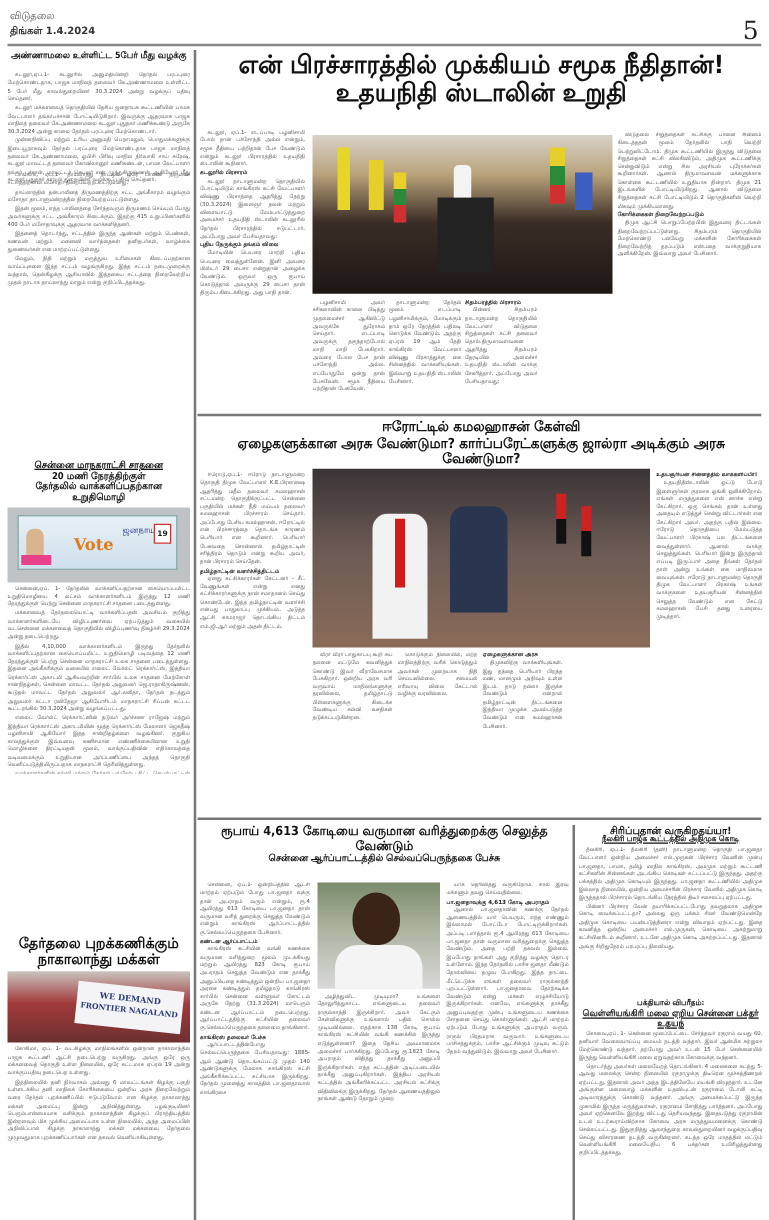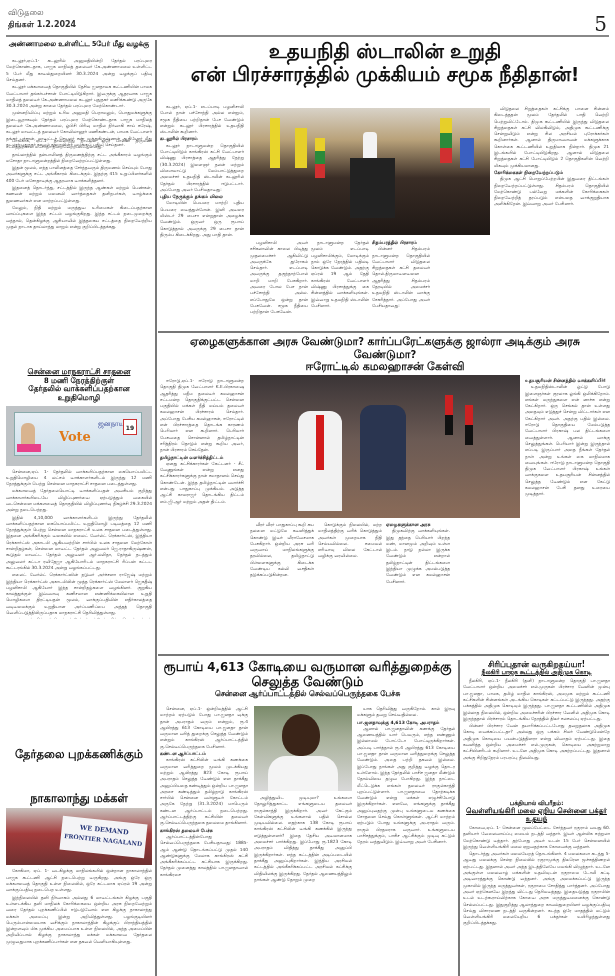--- a/index.html
+++ b/index.html
@@ -14,21 +14,21 @@
   .body-text { font-size: 4.3px; line-height: 6.3px; color: #444; text-align: justify; overflow: hidden; }
   .body-text p { text-indent: 6px; margin-bottom: 1px; }
   .sub { font-weight: bold; font-size: 4.5px; color: #222; }
   .hd { font-weight: bold; text-align: center; color: #111; line-height: 1.15; font-family: "DejaVu Sans Condensed","DejaVu Sans", sans-serif; }
   .photo { overflow: hidden; }
 </style>
 </head>
 <body>
 
 <div class="abs masthead-name">விடுதலை</div>
-<div class="abs masthead-date">திங்கள் 1.2.2024</div>
+<div class="abs masthead-date">திங்கள் 1.4.2024</div>
 <div class="abs page-num">5</div>
 <div class="abs rule-top"></div>
 
 <div class="abs vrule" style="left:155px; top:40px; height:936px;"></div>
 <div class="abs vrule" style="left:458px; top:660px; height:316px;"></div>
 
 <div class="abs" style="left:6px; top:40px; width:146px;">
   <div class="hd" style="font-size:7px; margin-bottom:10px;">அண்ணாமலை உள்ளிட்ட 5பேர் மீது வழக்கு</div>
   <div class="body-text" style="height:92px;">
     <p>கடலூர்,ஏப்.1- கடலூரில் அனுமதியின்றி தேர்தல் பரப்புரை மேற்கொண்டதாக, பாஜக மாநிலத் தலைவர் கே.அண்ணாமலை உள்ளிட்ட 5 பேர் மீது காவல்துறையினர் 30.3.2024 அன்று வழக்குப் பதிவு செய்தனர்.</p>
@@ -42,21 +42,21 @@
     <p>பாங்காக், ஏப்.1- தாய்லாந்து நாட்டில் ஒரே பாலின திருமண சட்டத்திற்கான மசோதா நிறைவேற்றப்பட்டுள்ளது.</p>
     <p>தாய்லாந்தில் தன்பாலினத் திருமணத்திற்கு சட்ட அங்கீகாரம் வழங்கும் மசோதா நாடாளுமன்றத்தில் நிறைவேற்றப்பட்டுள்ளது.</p>
     <p>இதன் மூலம், எந்த பாலினத்தை சேர்ந்தவரும் திருமணம் செய்யும் போது அவர்களுக்கு சட்ட அங்கீகாரம் கிடைக்கும். இதற்கு 415 உறுப்பினர்களில் 400 பேர் மசோதாவுக்கு ஆதரவாக வாக்களித்தனர்.</p>
     <p>இதனைத் தொடர்ந்து, சட்டத்தில் இருந்த ஆண்கள் மற்றும் பெண்கள், கணவன் மற்றும் மனைவி வார்த்தைகள் தனிநபர்கள், வாழ்க்கை துணைவர்கள் என மாற்றப்பட்டுள்ளது.</p>
     <p>மேலும், நிதி மற்றும் மருத்துவ உரிமைகள் கிடைப்பதற்கான வாய்ப்புகளை இந்த சட்டம் வழங்குகிறது. இந்த சட்டம் நடைமுறைக்கு வந்தால், தென்கிழக்கு ஆசியாவில் இத்தகைய சட்டத்தை நிறைவேற்றிய முதல் நாடாக தாய்லாந்து மாறும் என்று குறிப்பிடத்தக்கது.</p>
   </div>
 </div>
 
 <div class="abs" style="left:6px; top:368px; width:146px;">
   <div class="hd" style="font-size:7.5px;text-decoration:underline;">சென்னை மாநகராட்சி சாதனை</div>
-  <div class="hd" style="font-size:7.5px;">8 மணி நேரத்திற்குள்</div>
+  <div class="hd" style="font-size:7.5px;">20 மணி நேரத்திற்குள்</div>
   <div class="hd" style="font-size:7.5px; margin-bottom:3px;">தேர்தலில் வாக்களிப்பதற்கான உறுதிமொழி</div>
   <div class="photo" style="width:146px; height:60px; background:#bfc3c6; position:relative;">
     <div style="position:absolute; left:8px; top:6px; width:128px; height:44px; background:linear-gradient(#e8f0f6,#cfe0ec); border:1px solid #8aa;">
       <div style="position:absolute; left:6px; top:10px; width:14px; height:24px; background:#d9b48f; border-radius:6px 6px 2px 2px;"></div>
       <div style="position:absolute; left:40px; top:7px; font-size:7px; font-weight:normal; color:#1d2f8a;padding-left:43px;">ஜனநாயகம்</div>
       <div style="position:absolute; left:44px; top:16px; font-size:13px; font-weight:bold; color:#e07a1a; font-family:'DejaVu Serif',serif;">Vote</div>
       <div style="position:absolute; right:4px; top:6px; width:14px; height:16px; background:#fff; border:1px solid #c33; font-size:6px; text-align:center; line-height:16px; font-weight:bold;">19</div>
       <div style="position:absolute; left:2px; bottom:3px; width:24px; height:8px; background:#e8418a;"></div>
     </div>
   </div>
@@ -64,36 +64,36 @@
     <p>சென்னை,ஏப். 1- தேர்தலில் வாக்களிப்பதற்கான கையொப்பமிட்ட உறுதிமொழியை 4 லட்சம் வாக்காளர்களிடம் இருந்து 12 மணி நேரத்துக்குள் பெற்று சென்னை மாநகராட்சி சாதனை படைத்துள்ளது.</p>
     <p>மக்களவைத் தேர்தலையொட்டி வாக்களிப்பதன் அவசியம் குறித்து வாக்காளர்களிடையே விழிப்புணர்வை ஏற்படுத்தும் வகையில் வடசென்னை மக்களவைத் தொகுதியில் விழிப்புணர்வு நிகழ்ச்சி 29.3.2024 அன்று நடைபெற்றது.</p>
     <p>இதில் 4,10,000 வாக்காளர்களிடம் இருந்து தேர்தலில் வாக்களிப்பதற்கான கையொப்பமிட்ட உறுதிமொழி படிவத்தை 12 மணி நேரத்துக்குள் பெற்று சென்னை மாநகராட்சி உலக சாதனை படைத்துள்ளது. இதனை அங்கீகரிக்கும் வகையில் எலைட் வேர்ல்ட் ரெக்கார்ட்ஸ், இந்தியா ரெக்கார்ட்ஸ் அகாடமி ஆகியவற்றின் சார்பில் உலக சாதனை மேற்கோள் சான்றிதழ்கள், சென்னை மாவட்ட தேர்தல் அலுவலர் ஜெ.ராதாகிருஷ்ணன், கூடுதல் மாவட்ட தேர்தல் அலுவலர் ஆர்.லலிதா, தேர்தல் நடத்தும் அலுவலர் கட்டா ரவிதேஜா ஆகியோரிடம் மாநகராட்சி ரிப்பன் கட்டட கூட்டரங்கில் 30.3.2024 அன்று வழங்கப்பட்டது.</p>
     <p>எலைட் வேர்ல்ட் ரெக்கார்ட்ஸின் நடுவர் அர்ச்சனா ராஜேஷ் மற்றும் இந்தியா ரெக்கார்ட்ஸ் அகாடமியின் மூத்த ரெக்கார்ட்ஸ் மேலாளர் ஜெகதீஷ் பழனிசாமி ஆகியோர் இந்த சான்றிதழ்களை வழங்கினர். குறுகிய காலத்துக்குள் இவ்வளவு கணிசமான எண்ணிக்கையிலான உறுதி மொழிகளை திரட்டியதன் மூலம், வாக்குப்பதிவின் எதிர்காலத்தை வடிவமைக்கும் உறுதியான அர்ப்பணிப்பை அந்தத் தொகுதி வெளிப்படுத்தியிருப்பதாக மாநகராட்சி தெரிவித்துள்ளது.</p>
     <p>வாக்காளர்களின் கல்வி மற்றும் தேர்தல் பங்கேற்பு திட்ட செயல்பாட்டின் ஒரு பகுதியாக இந்தசாதனை முயற்சி நடத்தப்பட்டிருப்பது குறிப்பிடத்தக்கது.</p>
   </div>
 </div>
 
 <div class="abs" style="left:6px; top:748px; width:146px;">
   <div class="hd" style="font-size:11.5px;">தேர்தலை புறக்கணிக்கும்</div>
-  <div class="hd" style="font-size:11.5px; margin-bottom:3px;margin-top:31px;">நாகாலாந்து மக்கள்</div>
+  <div class="hd" style="font-size:11.5px; margin-bottom:3px;">நாகாலாந்து மக்கள்</div>
   <div class="photo" style="width:146px; height:57px; background:linear-gradient(#c9c4c0 0%, #a23a3a 45%, #6d3030 100%); position:relative;">
     <div style="position:absolute; left:55px; top:12px; width:85px; height:34px; background:#f4f4f6; transform:rotate(6deg); text-align:center; font-family:'DejaVu Serif',serif; color:#2a3a7a; font-weight:bold;">
       <div style="font-size:6.5px; margin-top:6px;">WE DEMAND</div>
       <div style="font-size:6px; margin-top:2px;">FRONTIER NAGALAND</div>
     </div>
   </div>
   <div class="body-text" style="height:100px; margin-top:3px;">
     <p>கோகிமா, ஏப். 1- வடகிழக்கு மாநிலங்களில் ஒன்றான நாகாலாந்தில் பாஜக கூட்டணி ஆட்சி நடைபெற்று வருகிறது. அங்கு ஒரே ஒரு மக்களவைத் தொகுதி உள்ள நிலையில், ஒரே கட்டமாக ஏப்ரல் 19 அன்று வாக்குப்பதிவு நடைபெற உள்ளது.</p>
     <p>இந்நிலையில் தனி நிர்வாகம் அல்லது 6 மாவட்டங்கள் கிழக்கு பகுதி உள்ளடக்கிய தனி மாநிலக் கோரிக்கையை ஒன்றிய அரசு நிறைவேற்றும் வரை தேர்தல் புறக்கணிப்பில் ஈடுபடுவோம் என கிழக்கு நாகாலாந்து மக்கள் அமைப்பு இன்று அறிவித்துள்ளது. பழங்குடியினர் பெரும்பான்மையாக வசிக்கும் நாகாலாந்தின் கிழக்குப் பிராந்தியத்தில் இன்றளவும் மிக முக்கிய அமைப்பாக உள்ள நிலையில், அந்த அமைப்பின் அறிவிப்பால் கிழக்கு நாகாலாந்து மக்கள் மக்களவை தேர்தலை முழுவதுமாக புறக்கணிப்பார்கள் என தகவல் வெளியாகியுள்ளது.</p>
   </div>
 </div>
 
 <div class="abs" style="left:160px; top:40px; width:450px;">
+  <div class="hd" style="font-size:20px;">என் பிரச்சாரத்தில் முக்கியம் சமூக நீதிதான்!</div>
   <div class="hd" style="font-size:20px;">உதயநிதி ஸ்டாலின் உறுதி</div>
-  <div class="hd" style="font-size:20px;">என் பிரச்சாரத்தில் முக்கியம் சமூக நீதிதான்!</div>
 </div>
 <div class="abs body-text" style="left:160px; top:104px; width:84px; height:144px;">
   <p>கடலூர், ஏப்.1- எடப்பாடி பழனிசாமி போல் நான் பச்சோந்தி அல்ல என்றும், சமூக நீதியை பற்றிதான் பேச வேண்டும் என்றும் கடலூர் பிரசாரத்தில் உதயநிதி ஸ்டாலின் கூறினார்.</p>
   <div class="sub">கடலூரில் பிரசாரம்</div>
   <p>கடலூர் நாடாளுமன்ற தொகுதியில் போட்டியிடும் காங்கிரஸ் கட்சி வேட்பாளர் விஷ்ணு பிரசாத்தை ஆதரித்து நேற்று (30.3.2024) இளைஞர் நலன் மற்றும் விளையாட்டு மேம்பாட்டுத்துறை அமைச்சர் உதயநிதி ஸ்டாலின் கடலூரில் தேர்தல் பிரசாரத்தில் ஈடுபட்டார். அப்போது அவர் பேசியதாவது:</p>
   <div class="sub">புதிய நேருக்கும் தங்கம் விலை</div>
   <p>மோடியின் பெயரை மாற்றி புதிய பெயரை வைத்துள்ளேன். இனி அவரை மிஸ்டர் 29 பைசா என்றுதான் அழைக்க வேண்டும். ஒருவர் ஒரு ரூபாய் கொடுத்தால் அவருக்கு 29 பைசா தான் திரும்ப கிடைக்கிறது. அது பாதி தான்.</p>
 </div>
 <div class="photo abs" style="left:250px; top:108px; width:240px; height:127px; background:linear-gradient(#d8d2c8 0%, #b9a27a 25%, #3a2d26 55%, #1d1714 100%);">
   <div style="position:absolute; left:20px; top:10px; width:10px; height:50px; background:#e8d52a;"></div>
@@ -116,22 +116,22 @@
 </div>
 <div class="abs body-text" style="left:494px; top:106px; width:115px; height:222px;">
   <p>விடுதலை சிறுத்தைகள் கட்சிக்கு பானை சின்னம் கிடைத்ததன் மூலம் தேர்தலில் பாதி வெற்றி பெற்றுவிட்டோம். திமுக கூட்டணியில் இருந்து விடுதலை சிறுத்தைகள் கட்சி விலகிவிடும், அதிமுக கூட்டணிக்கு சென்றுவிடும் என்று சில அரசியல் புரோக்கர்கள் கூறினார்கள். ஆனால் திருமாவளவன் மக்களுக்காக கொள்கை கூட்டணியில் உறுதியாக நின்றார். திமுக 21 இடங்களில் போட்டியிடுகிறது. ஆனால் விடுதலை சிறுத்தைகள் கட்சி போட்டியிடும் 2 தொகுதிகளின் வெற்றி மிகவும் முக்கியமானது.</p>
   <div class="sub">கோரிக்கைகள் நிறைவேற்றப்படும்</div>
   <p>திமுக ஆட்சி பொறுப்பேற்றபின் இதுவரை திட்டங்கள் நிறைவேற்றப்பட்டுள்ளது. சிதம்பரம் தொகுதியில் மேற்கொண்டு பல்வேறு மக்களின் கோரிக்கைகள் நிறைவேற்றித் தரப்படும் என்பதை வாக்குறுதியாக அளிக்கிறேன். இவ்வாறு அவர் பேசினார்.</p>
 </div>
 
 <div class="abs hrule" style="left:158px; right:6px; top:331px;"></div>
 
 <div class="abs" style="left:160px; top:336px; width:450px;">
+  <div class="hd" style="font-size:11px;">ஈரோட்டில் கமலஹாசன் கேள்வி</div>
   <div class="hd" style="font-size:11px;">ஏழைகளுக்கான அரசு வேண்டுமா? கார்ப்பரேட்களுக்கு ஜால்ரா அடிக்கும் அரசு வேண்டுமா?</div>
-  <div class="hd" style="font-size:11px;">ஈரோட்டில் கமலஹாசன் கேள்வி</div>
 </div>
 <div class="abs body-text" style="left:160px; top:378px; width:84px; height:270px;">
   <p>ஈரோடு,ஏப்.1- ஈரோடு நாடாளுமன்ற தொகுதி திமுக வேட்பாளர் K.E.பிரகாஷை ஆதரித்து மநீம தலைவர் கமலஹாசன் சட்டமன்ற தொகுதிக்குட்பட்ட சென்னை பகுதியில் மக்கள் நீதி மய்யம் தலைவர் கமலஹாசன் பிரச்சாரம் செய்தார். அப்போது பேசிய கமல்ஹாசன், ஈரோட்டில் என் பிரச்சாரத்தை தொடங்க காரணம் பெரியார் என கூறினார். பெரியார் பேசுவதை சொன்னால் தமிழ்நாட்டின் சரித்திரம் தொடும் என்று கூறிய அவர், நான் பிரசாரம் செய்தேன்.</p>
   <div class="sub">தமிழ்நாட்டின் வளர்ச்சித்திட்டம்</div>
   <p>ஏனது கட்சிக்காரர்கள் கேட்டனர் - சீட் வேணுங்கள் என்று எனது கட்சிக்காரர்களுக்கு நான் சமாதானம் செய்து கொண்டேன். இந்த தமிழ்நாட்டின் வளர்ச்சி என்பது பாதுகாப்பு முக்கியம். அடுத்த ஆட்சி காமராஜர் தொடங்கிய திட்டம் எம்.ஜி.ஆர் மற்றும் அதன் திட்டம்.</p>
 </div>
 <div class="photo abs" style="left:250px; top:375px; width:270px; height:143px; background:linear-gradient(#3a3436 0%, #6b5a54 45%, #8a6b58 100%);">
   <div style="position:absolute; left:48px; top:36px; width:44px; height:100px; background:#f2f2f2; border-radius:12px 12px 0 0;"></div>
   <div style="position:absolute; left:66px; top:40px; width:8px; height:55px; background:#d21c1c;"></div>
   <div style="position:absolute; left:110px; top:30px; width:46px; height:85px; background:#2a3550; border-radius:12px 12px 0 0;"></div>
@@ -149,21 +149,21 @@
   <p>திமுகவிற்கு வாக்களியுங்கள். இது தந்தை பெரியார் பிறந்த மண், மானமும் அறிவும் உள்ள இடம். நாடு நல்லா இருக்க வேண்டும் என்றால் தமிழ்நாட்டின் திட்டங்களை இந்தியா முழுக்க அமல்படுத்த வேண்டும் என கமல்ஹாசன் பேசினார்.</p>
 </div>
 <div class="abs body-text" style="left:525px; top:378px; width:85px; height:272px;">
   <div class="sub">உதயசூரியன் சின்னத்தில் வாக்களிப்பீர்!</div>
   <p>உதயநிதிஸ்டாலின் ஓட்டு போடு இளைஞர்கள் குரலாக ஓங்கி ஒலிக்கிறோம். எங்கள் மருந்துகளை என் னாச்சு என்று கேட்கிறார். ஒரு செங்கல் தான் உள்ளது அதையும் எடுத்துச் சென்று விட்டார்கள் என கேட்கிறார் அவர். அதற்கு பதில் இல்லை. ஈரோடு தொகுதியை மேம்படுத்த வேட்பாளர் பிரகாஷ் பல திட்டங்களை வைத்துள்ளார். ஆனால் வாக்கு செலுத்துங்கள். பெரியார் இன்று இருந்தால் எப்படி இருப்பார் அதை நீங்கள் தேர்தல் நாள் அன்று உங்கள் கை மாநிலமாக வையுங்கள். ஈரோடு நாடாளுமன்ற தொகுதி திமுக வேட்பாளர் பிரகாஷ் உங்கள் வாக்குகளை உதயசூரியன் சின்னத்தில் செலுத்த வேண்டும் என கேட்டு கமலஹாசன் பேசி தனது உரையை முடித்தார்.</p>
 </div>
 
 <div class="abs hrule" style="left:158px; right:6px; top:654px;"></div>
 
 <div class="abs" style="left:160px; top:660px; width:295px;">
-  <div class="hd" style="font-size:13px;">ரூபாய் 4,613 கோடியை வருமான வரித்துறைக்கு செலுத்த வேண்டும்</div>
+  <div class="hd" style="font-size:10px;">ரூபாய் 4,613 கோடியை வருமான வரித்துறைக்கு செலுத்த வேண்டும்</div>
   <div class="hd" style="font-size:7.5px;">சென்னை ஆர்ப்பாட்டத்தில் செல்வப்பெருந்தகை பேச்சு</div>
 </div>
 <div class="abs body-text" style="left:160px; top:706px; width:88px; height:266px;">
   <p>சென்னை, ஏப்.1- ஒன்றியத்தில் ஆட்சி மாற்றம் ஏற்படும் போது பா.ஜனதா வுக்கு தான் அபராதம் வரும் என்றும், ரூ.4 ஆயிரத்து 613 கோடியை பா.ஜனதா தான் வருமான வரித் துறைக்கு செலுத்த வேண்டும் என்றும் காங்கிரஸ் ஆர்ப்பாட்டத்தில் கு.செல்வப்பெருந்தகை பேசினார்.</p>
   <div class="sub">கண்டன ஆர்ப்பாட்டம்</div>
   <p>காங்கிரஸ் கட்சியின் வங்கி கணக்கை வருமான வரித்துறை மூலம் முடக்கியது மற்றும் ஆயிரத்து 823 கோடி ரூபாய் அபராதம் செலுத்த வேண்டும் என தாக்கீது அனுப்பியதை கண்டித்தும் ஒன்றிய பா.ஜனதா அரசை கண்டித்தும் தமிழ்நாடு காங்கிரஸ் சார்பில் சென்னை வள்ளுவர் கோட்டம் அருகே நேற்று (31.3.2024) மாபெரும் கண்டன ஆர்ப்பாட்டம் நடைபெற்றது. ஆர்ப்பாட்டத்திற்கு கட்சியின் தலைவர் கு.செல்வப்பெருந்தகை தலைமை தாங்கினார்.</p>
   <div class="sub">காங்கிரஸ் தலைவர் பேச்சு</div>
   <p>ஆர்ப்பாட்டத்தின்போது செல்வப்பெருந்தகை பேசியதாவது: 1885-ஆம் ஆண்டு தொடங்கப்பட்டு முதல் 140 ஆண்டுகளுக்கு மேலாக காங்கிரஸ் கட்சி அங்கீகரிக்கப்பட்ட கட்சியாக இருக்கிறது. தேர்தல் முனைத்து காலத்தில் பா.ஜனதாவால் காங்கிரசை</p>
 </div>
 <div class="photo abs" style="left:254px; top:706px; width:98px; height:85px; background:linear-gradient(#7a8a6a 0%, #a9b19c 40%, #d9d9d9 100%);">

